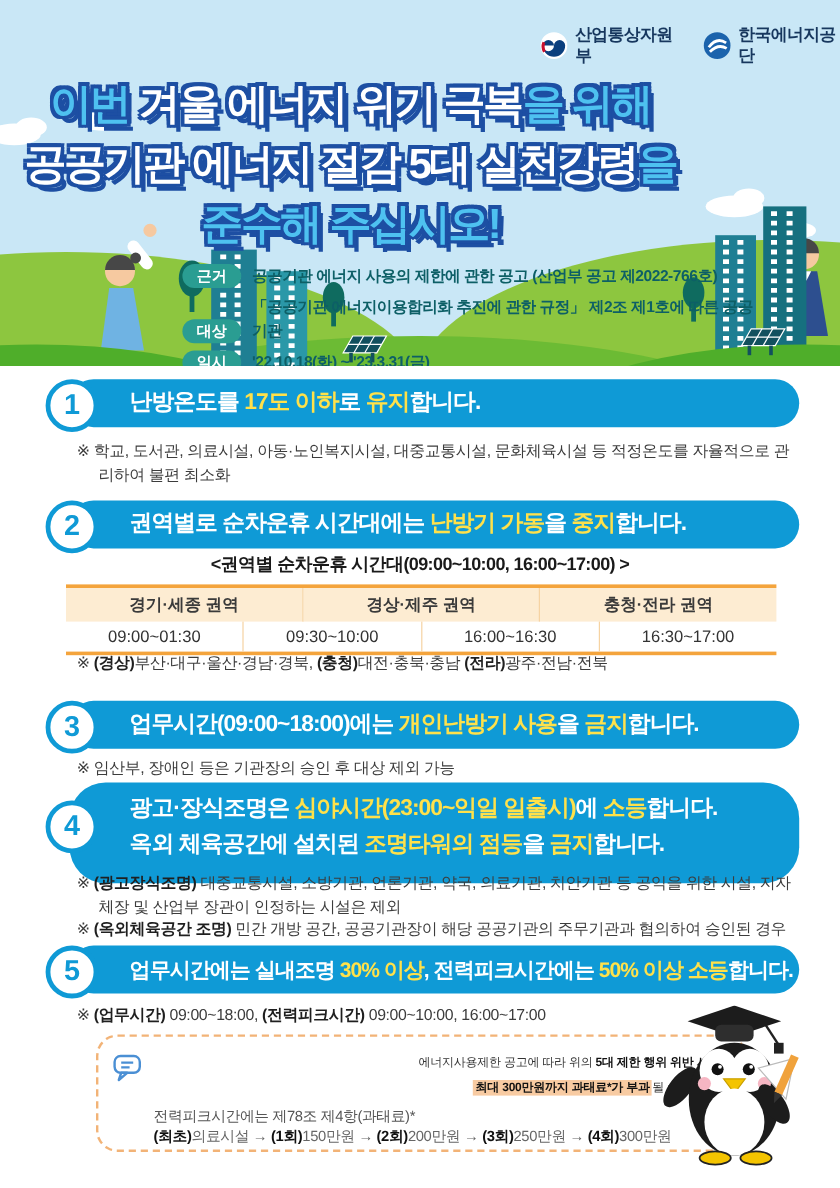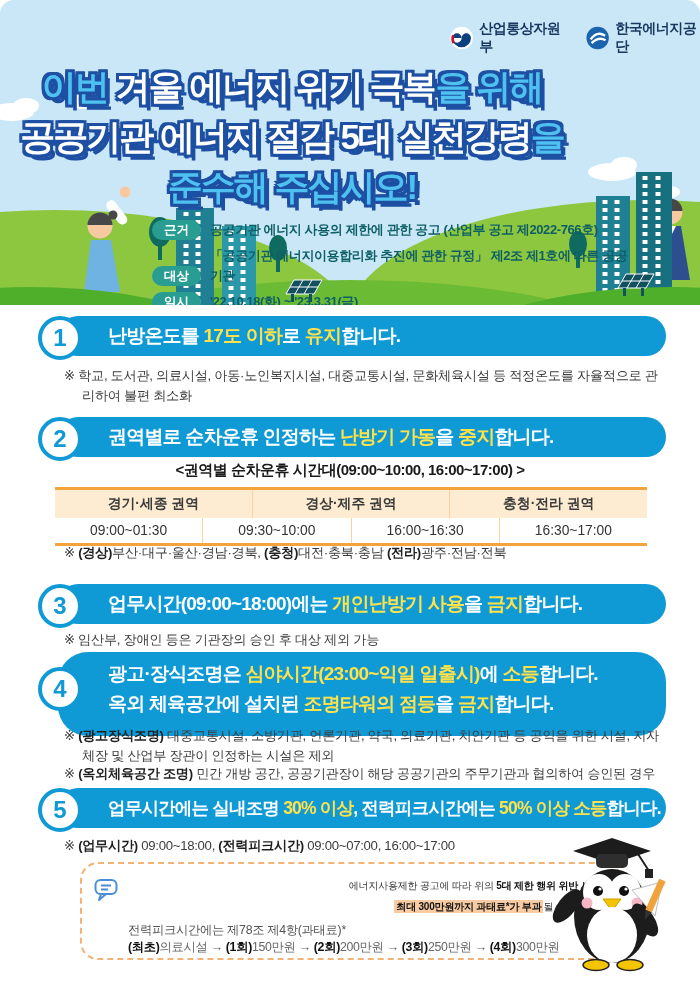--- a/index.html
+++ b/index.html
@@ -1,17 +1,17 @@
 <!DOCTYPE html>
 <html><head>
 <meta charset="utf-8">
 <style>
   html,body{margin:0;padding:0;background:#fff;}
   .poster{position:relative;width:700px;height:990px;background:#ffffff;overflow:hidden;
-          font-family:"Liberation Sans","DejaVu Sans",sans-serif;border-radius:14px;}
+          font-family:"Liberation Sans","DejaVu Sans",sans-serif;}
   
   .sky{position:absolute;left:0;top:0;width:700px;height:305px;background:#c9e7f6;overflow:hidden;}
   .scenery{position:absolute;left:0;top:0;width:700px;height:305px;}
   
   .logos{position:absolute;top:20px;left:450px;display:flex;align-items:center;gap:22px;z-index:5;}
   .logo{display:flex;align-items:center;gap:6px;}
   .logo svg{width:26px;height:26px;}
   .logo-label{font-size:14px;font-weight:bold;color:#17375e;letter-spacing:-0.5px;}
   
   .title{position:absolute;left:0;top:62px;width:584px;text-align:center;z-index:4;font-weight:bold;letter-spacing:-2px;}
@@ -199,21 +199,21 @@
         <span>1</span>
       </div>
     <div class="bar"><span>난방온도를 </span><span class="hy">17도 이하</span><span>로 </span><span class="hy">유지</span><span>합니다.</span></div>
   </section>
   <div class="note" style="top:366px;"><span>※ 학교, 도서관, 의료시설, 아동·노인복지시설, 대중교통시설, 문화체육시설 등 적정온도를 자율적으로 관리하여 불편 최소화</span></div>
 
   <section class="rule" style="top:417px;">
     <div class="badge" style="top:0;">
         <span>2</span>
       </div>
-    <div class="bar"><span>권역별로 순차운휴 인정하는 </span><span class="hy">난방기 가동</span><span>을 </span><span class="hy">중지</span><span>합니다.</span></div>
+    <div class="bar"><span>권역별로 순차운휴 시간대에는 </span><span class="hy">난방기 가동</span><span>을 </span><span class="hy">중지</span><span>합니다.</span></div>
   </section>
   <div class="tbl-caption">&lt;권역별 순차운휴 시간대(09:00~10:00, 16:00~17:00) &gt;</div>
   <div class="tbl">
     <div class="tbl-row head">
       <div class="tbl-cell">경기·세종 권역</div>
       <div class="tbl-cell">경상·제주 권역</div>
       <div class="tbl-cell">충청·전라 권역</div>
     </div>
     <div class="tbl-row">
       <div class="tbl-cell">09:00~01:30</div>
@@ -243,21 +243,21 @@
   </section>
   <div class="note" style="top:726px;"><span>※ </span><span class="nb">(광고장식조명)</span><span> 대중교통시설, 소방기관, 언론기관, 약국, 의료기관, 치안기관 등 공익을 위한 시설, 지자체장 및 산업부 장관이 인정하는 시설은 제외</span></div>
   <div class="note" style="top:764px;"><span>※ </span><span class="nb">(옥외체육공간 조명)</span><span> 민간 개방 공간, 공공기관장이 해당 공공기관의 주무기관과 협의하여 승인된 경우 제외</span></div>
 
   <section class="rule" style="top:788px;">
     <div class="badge" style="top:0;">
         <span>5</span>
       </div>
     <div class="bar" style="font-size:17.5px;"><span>업무시간에는 실내조명 </span><span class="hy">30% 이상</span><span>, 전력피크시간에는 </span><span class="hy">50% 이상 소등</span><span>합니다.</span></div>
   </section>
-  <div class="note" style="top:836px;"><span>※ </span><span class="nb">(업무시간)</span><span> 09:00~18:00, </span><span class="nb">(전력피크시간)</span><span> 09:00~07:00, 16:00~17:00</span></div>
+  <div class="note" style="top:836px;"><span>※ </span><span class="nb">(업무시간)</span><span> 09:00~18:00, </span><span class="nb">(전력피크시간)</span><span> 09:00~10:00, 16:00~17:00</span></div>
 
   <div class="tri"></div>
   <div class="fbox">
     <svg class="bubble-icon" viewBox="0 0 28 24">
       <rect x="1.5" y="2" width="21" height="14" rx="5" fill="#fff" stroke="#4a8fd4" stroke-width="2"></rect>
       <path d="M7,16 l-2,6 7,-6 z" fill="#fff" stroke="#4a8fd4" stroke-width="2" stroke-linejoin="round"></path>
       <line x1="7" y1="7.5" x2="17" y2="7.5" stroke="#4a8fd4" stroke-width="2"></line>
       <line x1="7" y1="11.5" x2="14" y2="11.5" stroke="#4a8fd4" stroke-width="2"></line>
     </svg>
     <div class="fbox-inner">

